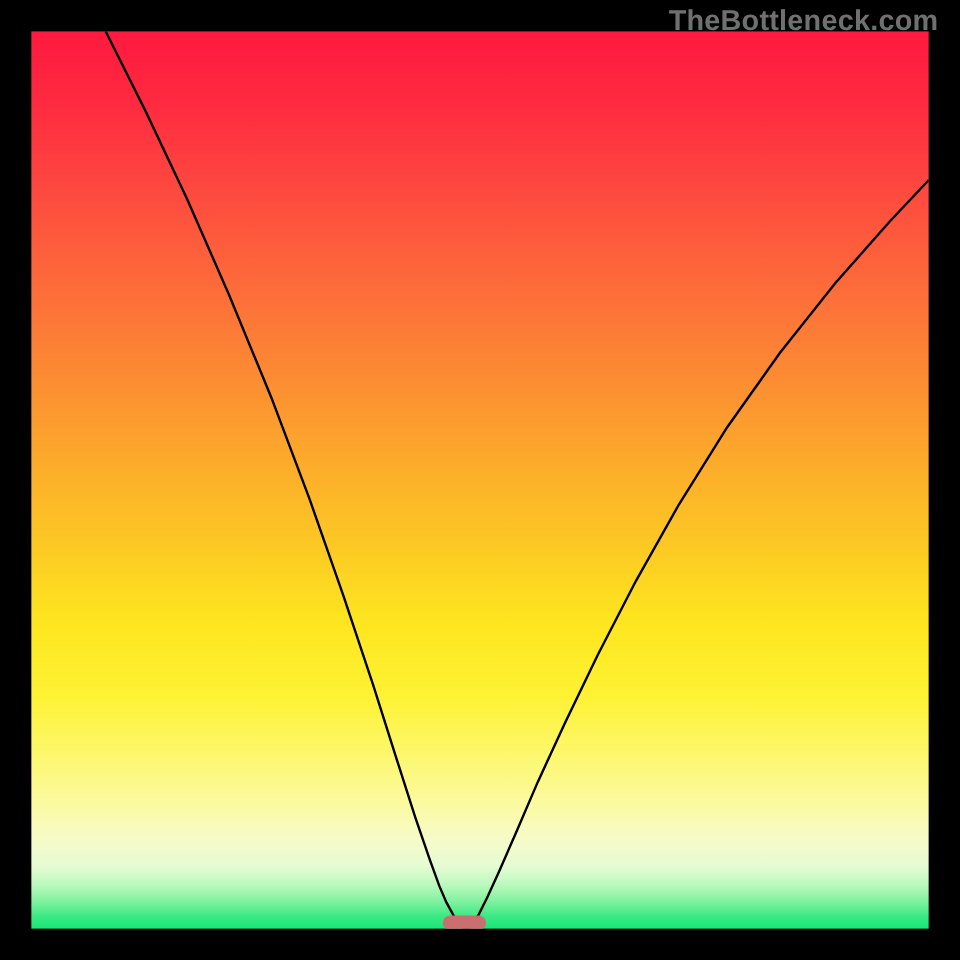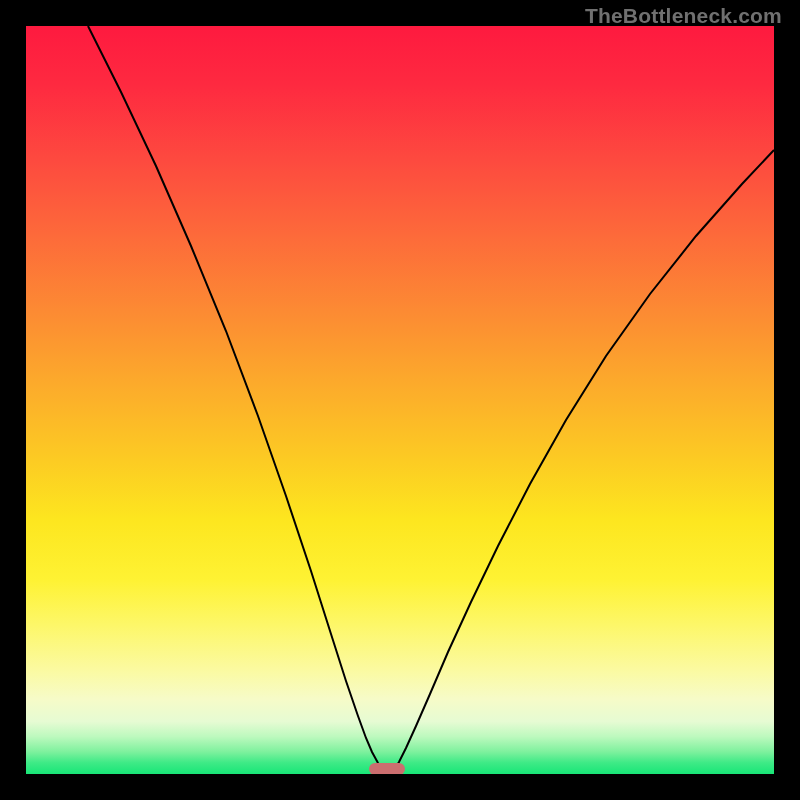--- a/index.html
+++ b/index.html
@@ -15,21 +15,21 @@
     position: relative;
     width: 800px;
     height: 800px;
     background: #000;
   }
   .watermark {
     position: absolute;
     top: 4px;
     right: 18px;
     color: #707070;
-    font-size: 21px;
+    font-size: 24px;
     font-weight: 600;
     letter-spacing: 0.2px;
     z-index: 20;
   }
   .plot {
     position: absolute;
     left: 26px;
     top: 26px;
     width: 748px;
     height: 748px;

